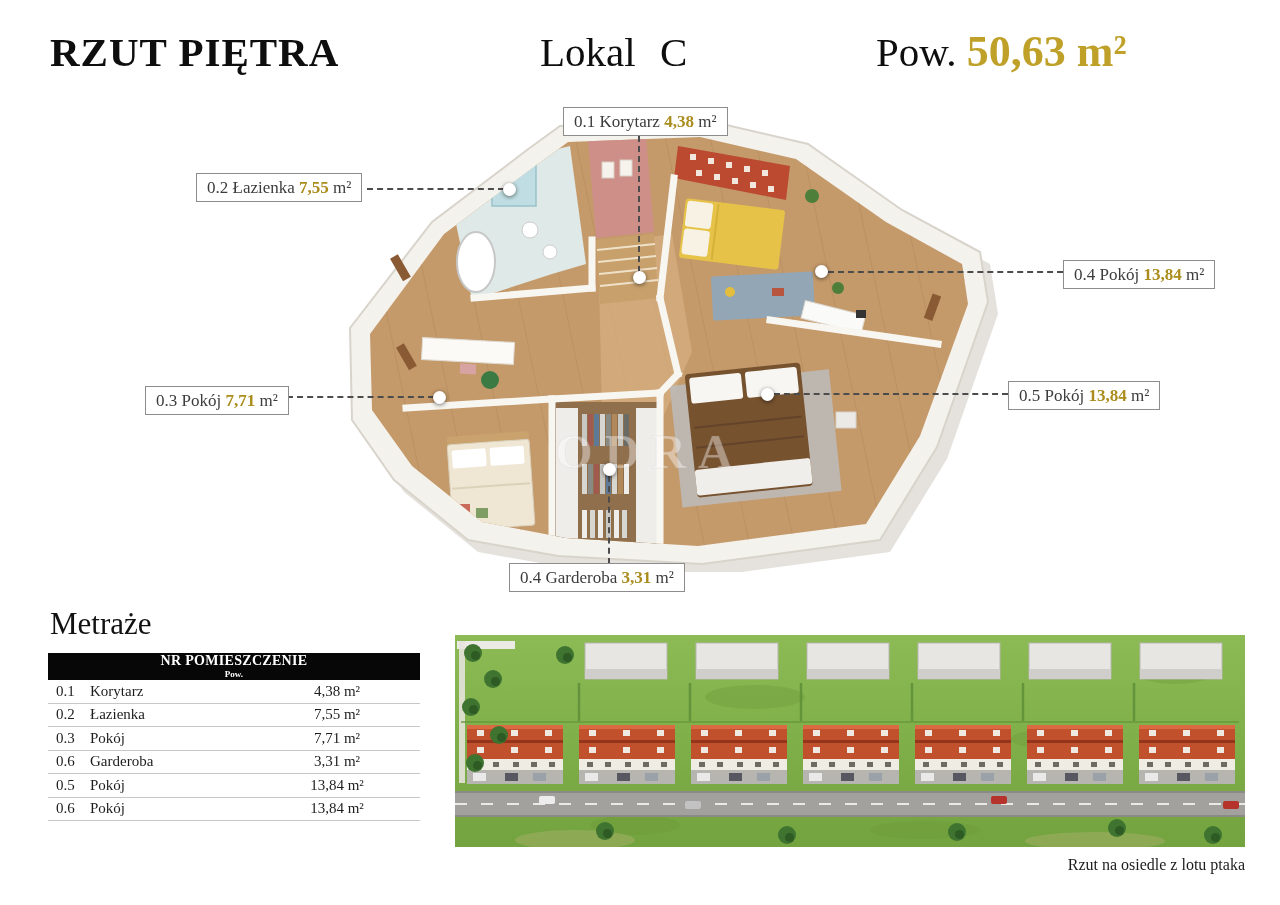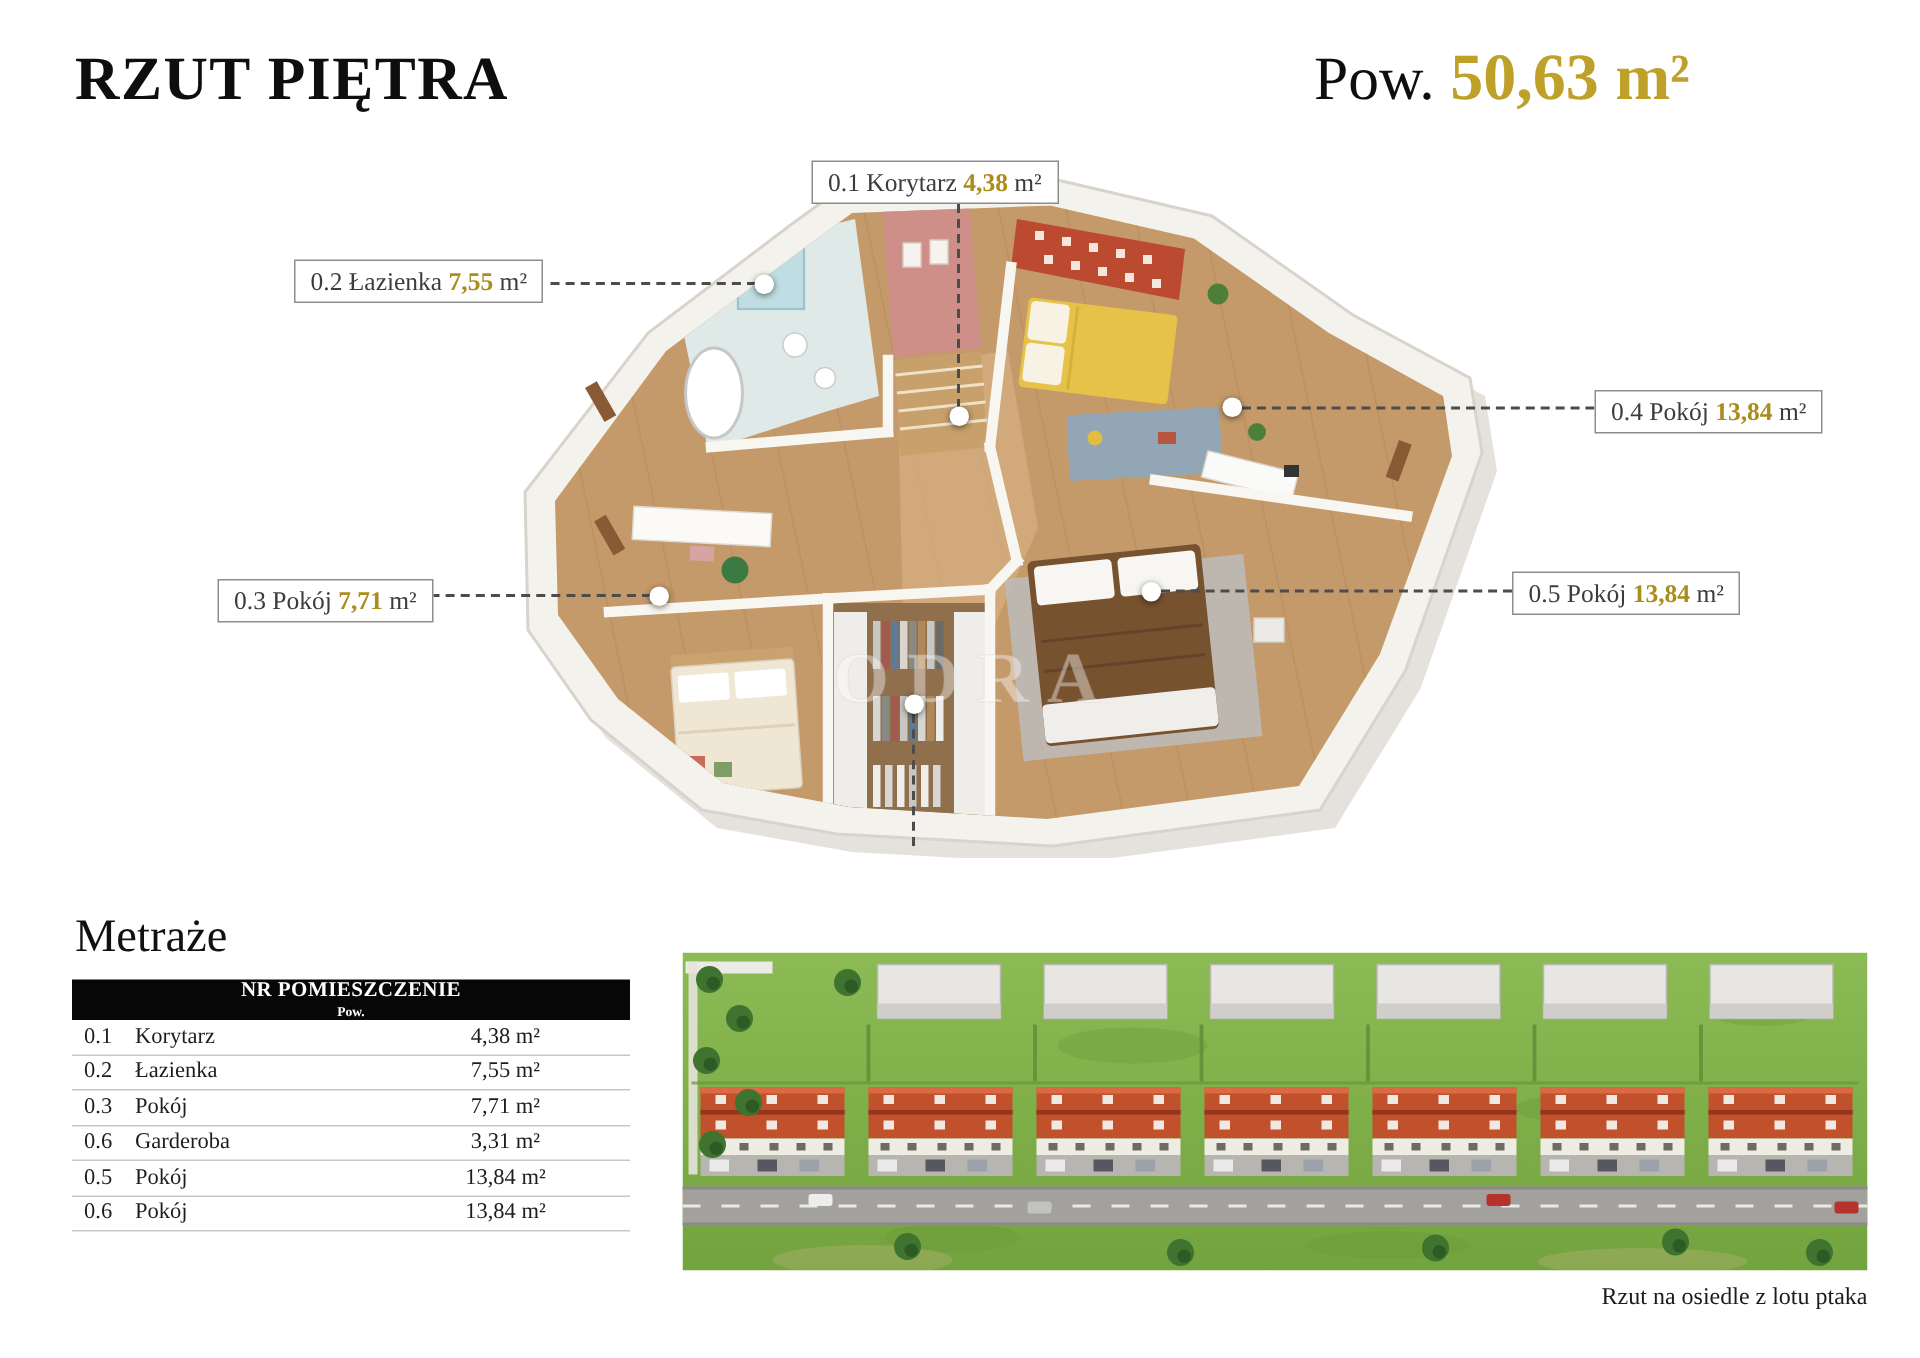--- a/index.html
+++ b/index.html
@@ -54,20 +54,21 @@
   
   .aerial-svg { position:absolute; left:455px; top:635px; width:790px; height:212px; }
   .aerial-caption { position:absolute; right:35px; top:856px; font-size:16px; color:#1c1c1c; }
 </style>
 </head>
 <body>
 
 <div class="page">
 
   <div class="hdr-title">RZUT PIĘTRA</div>
+  <div class="hdr-unit">Lokal C</div>
   <div class="hdr-area">
     <span>Pow.</span>
     <span class="gold">50,63 m²</span>
   </div>
 
   <svg class="floorplan-svg" viewBox="0 0 660 460">
     <defs>
       <clipPath id="floorClip">
         <polygon points="198,52 228,30 360,25 456,47 546,110 622,152 628,192 580,324 526,412 358,434 226,426 142,410 72,354 32,298 30,222 104,122"></polygon>
       </clipPath>
@@ -233,33 +234,38 @@
   <div class="dash-h" style="left:774px;top:393px;width:234px"></div>
   <div class="dash-h" style="left:828px;top:271px;width:235px"></div>
 
   <div class="dot" style="left:633px;top:271px"></div>
   <div class="dot" style="left:503px;top:183px"></div>
   <div class="dot" style="left:433px;top:391px"></div>
   <div class="dot" style="left:603px;top:463px"></div>
   <div class="dot" style="left:761px;top:388px"></div>
   <div class="dot" style="left:815px;top:265px"></div>
 
-  <div class="callout" style="left:541px;top:107px">
+  <div class="callout" style="left:563px;top:107px">
     <span class="c-room">0.1 Korytarz</span>
     <span class="c-area">4,38</span>
     <span class="c-unit">m²</span>
   </div>
   <div class="callout" style="left:196px;top:173px">
     <span class="c-room">0.2 Łazienka</span>
     <span class="c-area">7,55</span>
     <span class="c-unit">m²</span>
   </div>
   <div class="callout" style="left:145px;top:386px">
     <span class="c-room">0.3 Pokój</span>
     <span class="c-area">7,71</span>
+    <span class="c-unit">m²</span>
+  </div>
+  <div class="callout" style="left:509px;top:563px">
+    <span class="c-room">0.4 Garderoba</span>
+    <span class="c-area">3,31</span>
     <span class="c-unit">m²</span>
   </div>
   <div class="callout" style="left:1008px;top:381px">
     <span class="c-room">0.5 Pokój</span>
     <span class="c-area">13,84</span>
     <span class="c-unit">m²</span>
   </div>
   <div class="callout" style="left:1063px;top:260px">
     <span class="c-room">0.4 Pokój</span>
     <span class="c-area">13,84</span>

